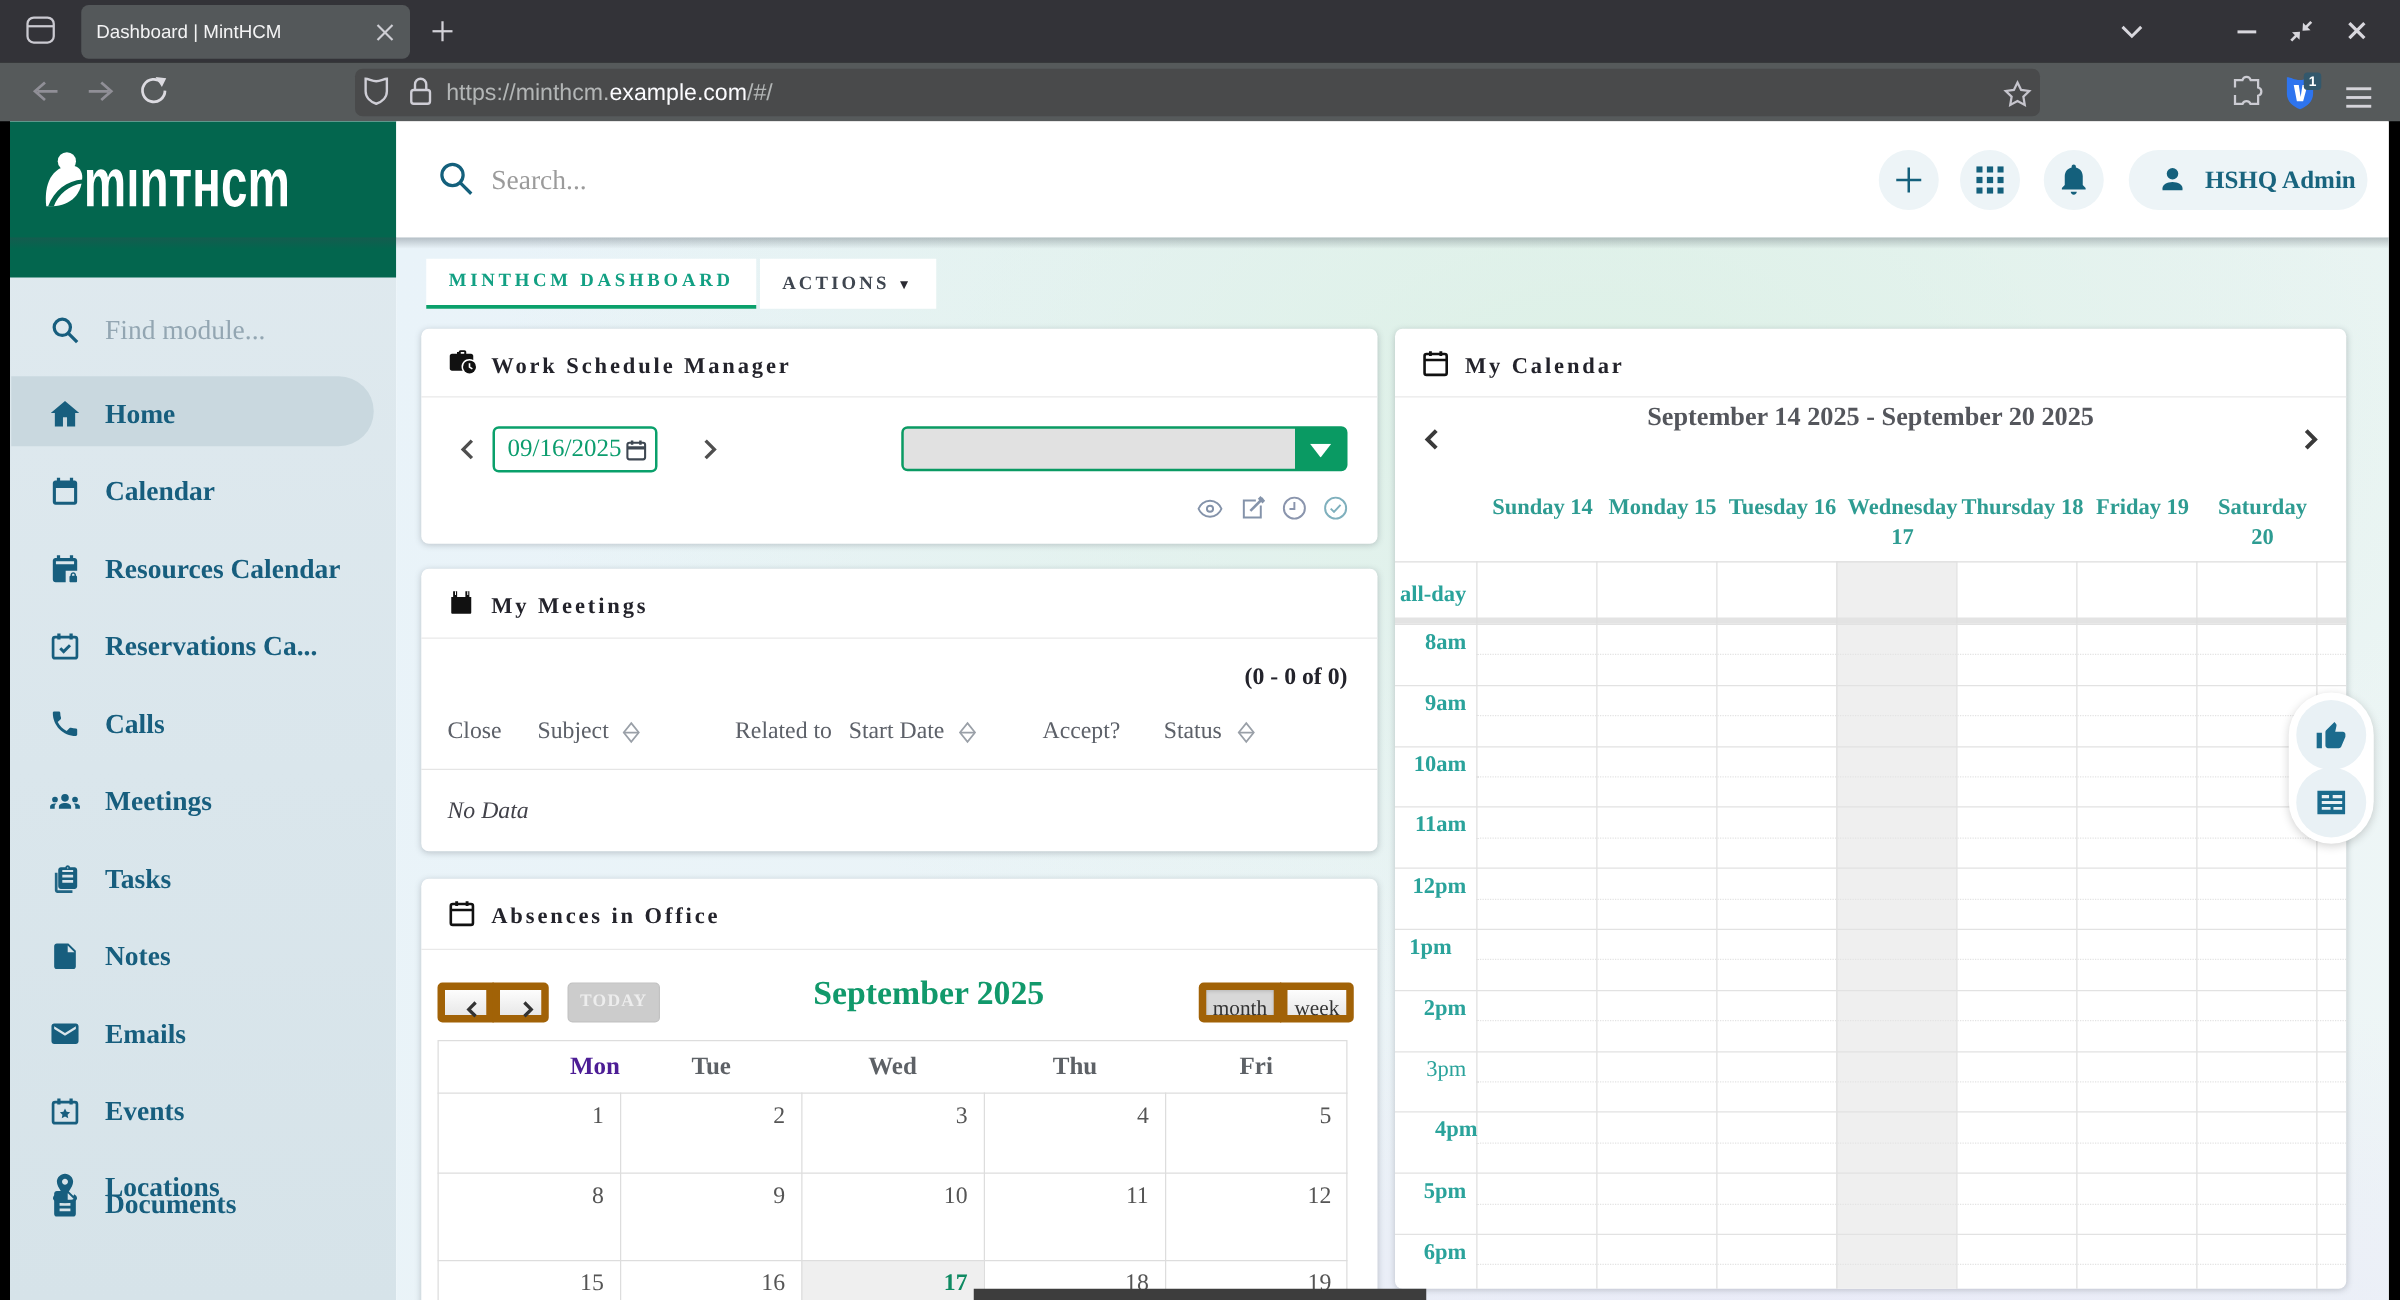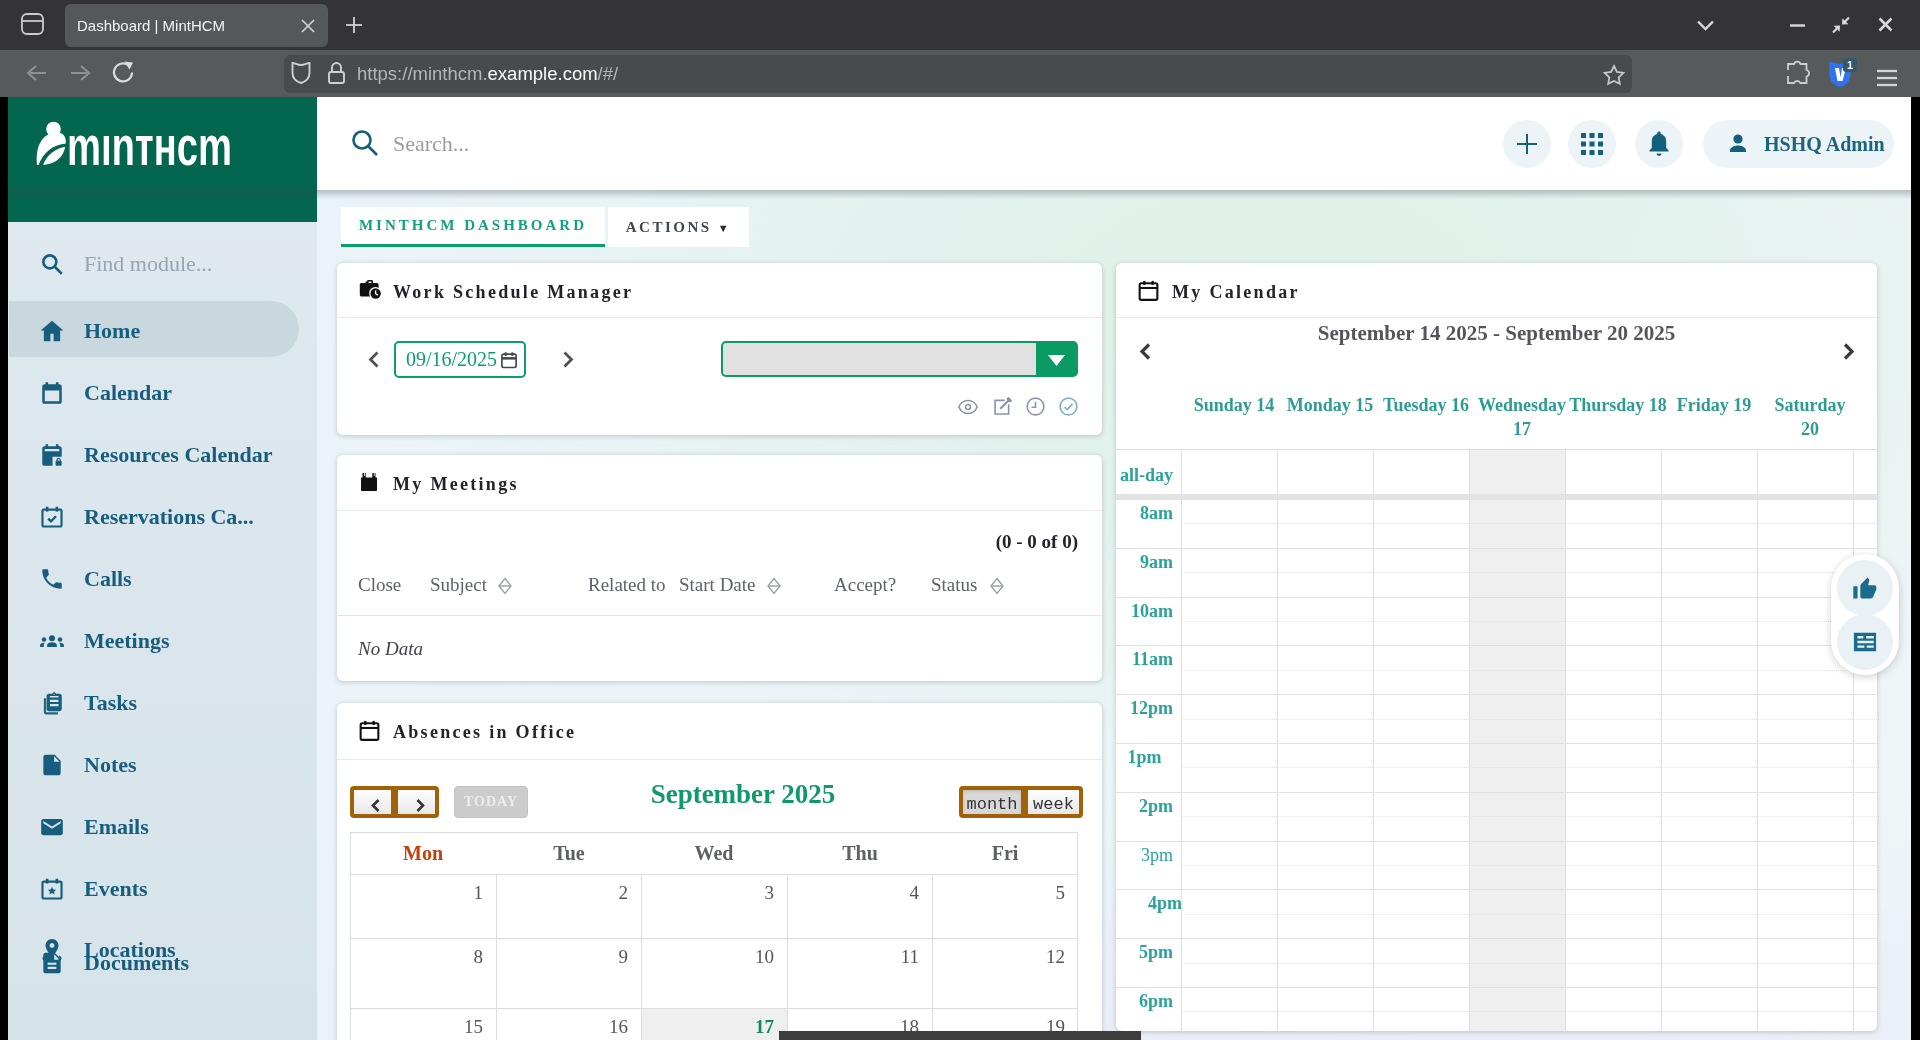--- a/index.html
+++ b/index.html
@@ -40,21 +40,21 @@
   
   .hcirc { position:absolute; top:23px; width:48px; height:48px; border-radius:50%; background:#edf4f7; }
 
   
   .card { position:absolute; background:#fff; border-radius:6px; box-shadow:0 1px 5px rgba(50,60,70,0.25); }
   .cardhead { position:absolute; left:0; top:0; right:0; height:55px; border-bottom:1px solid #e9e9e9; }
   .cardhead .ttl { position:absolute; left:56px; top:2px; line-height:55px; font-size:18px; font-weight:bold;
                    letter-spacing:2.3px; color:#23232b; }
   .cardhead svg { position:absolute; left:20px; top:15px; }
 
-  .fcbtn { background:linear-gradient(180deg,#fdfdfd,#e8e8e8); border:4px solid #a16207;font-family:Liberation Mono, monospace; }
+  .fcbtn { background:linear-gradient(180deg,#fdfdfd,#e8e8e8); border:6px solid #a16207; }
 </style>
 </head>
 <body>
 
 <div class="abs" id="tabstrip"></div>
 <div class="abs" id="tab">
     <span class="title">Dashboard | MintHCM</span>
   </div>
 <div class="abs" id="navbar"></div>
 <div class="abs" id="urlbar">
@@ -390,21 +390,21 @@
     <div class="abs fcbtn" style="left:57px;top:83px;width:45px;height:32px;border-radius:0 4px 4px 0;">
       <svg class="abs" style="left:17px;top:8px;" width="11" height="15" viewBox="0 0 11 15" fill="none" stroke="#333" stroke-width="2.6">
           <path d="M2.5 2 8 7.5 2.5 13"></path>
         </svg>
     </div>
     <div class="abs" style="left:117px;top:83px;width:74px;height:32px;background:#cccccc;border:1px solid #c2c2c2;border-radius:4px;text-align:center;line-height:30px;font-size:14px;font-weight:bold;letter-spacing:1px;color:#ededed;">TODAY</div>
     <div class="abs" style="left:256px;top:76px;width:300px;text-align:center;font-size:27px;font-weight:bold;color:#11996b;">September 2025</div>
     <div class="abs fcbtn" style="left:622px;top:83px;width:66px;height:32px;border-radius:4px 0 0 4px;background:#d8d8d8;box-shadow:inset 0 1px 3px rgba(0,0,0,0.15);text-align:center;line-height:30px;font-size:17px;color:#333;">month</div>
     <div class="abs fcbtn" style="left:687px;top:83px;width:59px;height:32px;border-radius:0 4px 4px 0;text-align:center;line-height:30px;font-size:17px;color:#333;">week</div>
     <div class="abs" style="left:13px;top:129px;width:728px;height:231px;border:1px solid #ddd;"></div>
-    <div class="abs" style="left:13px;top:129px;width:146px;height:42px;text-align:center;line-height:42px;font-size:20px;font-weight:bold;color:#c2410c;">Mon</div>
+    <div class="abs" style="left:13px;top:129px;width:146px;height:42px;text-align:right;line-height:42px;font-size:20px;font-weight:bold;color:#4c1d95;">Mon</div>
     <div class="abs" style="left:159px;top:129px;width:146px;height:42px;text-align:center;line-height:42px;font-size:20px;font-weight:bold;color:#5d6166;">Tue</div>
     <div class="abs" style="left:304px;top:129px;width:146px;height:42px;text-align:center;line-height:42px;font-size:20px;font-weight:bold;color:#5d6166;">Wed</div>
     <div class="abs" style="left:450px;top:129px;width:146px;height:42px;text-align:center;line-height:42px;font-size:20px;font-weight:bold;color:#5d6166;">Thu</div>
     <div class="abs" style="left:595px;top:129px;width:146px;height:42px;text-align:center;line-height:42px;font-size:20px;font-weight:bold;color:#5d6166;">Fri</div>
     <div class="abs" style="left:13px;top:171px;width:728px;border-top:1px solid #ddd;"></div>
     <div class="abs" style="left:304.2px;top:305px;width:145.6px;height:55px;background:#efefef;"></div>
     <div class="abs" style="left:158.6px;top:171px;width:1px;height:189px;background:#ddd;"></div>
     <div class="abs" style="left:304.2px;top:171px;width:1px;height:189px;background:#ddd;"></div>
     <div class="abs" style="left:449.8px;top:171px;width:1px;height:189px;background:#ddd;"></div>
     <div class="abs" style="left:595.4px;top:171px;width:1px;height:189px;background:#ddd;"></div>

